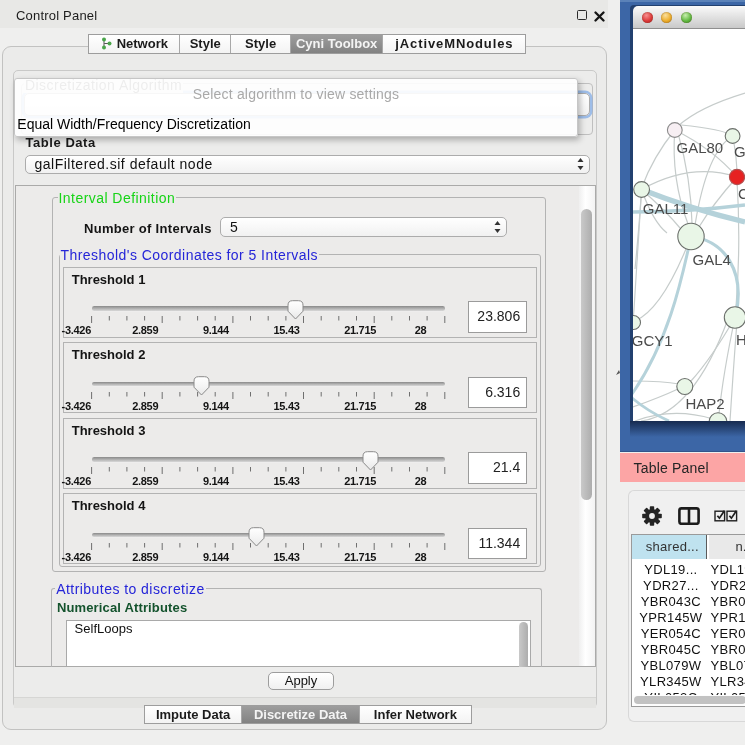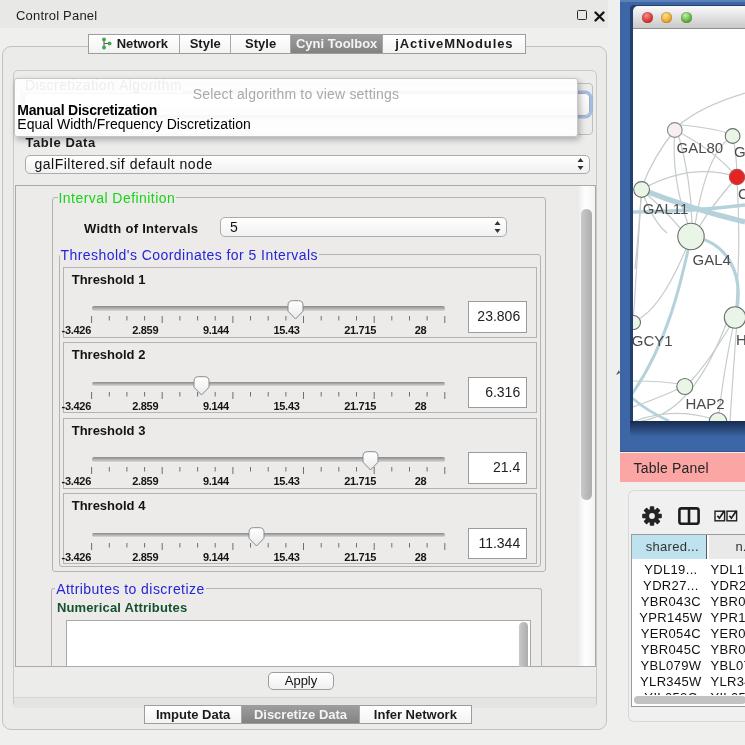--- a/index.html
+++ b/index.html
@@ -100,21 +100,21 @@
     </svg>
 </div>
 
 <div class="abs" style="left:15px;top:185px;width:580.5px;height:481.5px;background:#ecebea;border:1px solid #aaaaa9"></div>
 <div class="vscroll" style="left:578.5px;top:186px;width:16px;height:479.5px"></div>
 <div class="vthumb" style="left:581px;top:209px;width:11px;height:291px"></div>
 
 <div class="group" style="left:52.4px;top:196.5px;width:493.5px;height:375.5px"></div>
 <div class="gtitle" style="left:57.5px;top:190px;color:#17d417;background:#ecebea">Interval Definition</div>
 
-<div class="abs" style="left:84px;top:221px;font-size:13px;font-weight:bold;letter-spacing:0.3px;color:#141414">Width of Intervals</div>
+<div class="abs" style="left:84px;top:221px;font-size:13px;font-weight:bold;letter-spacing:0.3px;color:#141414">Number of Intervals</div>
 <div class="combo" style="left:220px;top:216.5px;width:287px;height:20.5px">5
   <svg class="arr" viewBox="0 0 9 14">
       <path d="M4.5 1 L7.5 5 H1.5 Z" fill="#333"></path>
       <path d="M4.5 13 L1.5 9 H7.5 Z" fill="#333"></path>
     </svg>
 </div>
 
 <div class="group" style="left:59px;top:254px;width:482px;height:313px"></div>
 <div class="gtitle" style="left:59.5px;top:247px;color:#2525d8;background:#ecebea">Threshold's Coordinates for 5 Intervals</div>
 
@@ -292,34 +292,34 @@
     <div class="tl" style="left:209.3px">15.43</div>
     <div class="tl" style="left:280.0px">21.715</div>
     <div class="tl" style="left:350.6px">28</div>
   <div class="vbox">11.344</div>
 </div>
 
 <div class="group" style="left:50.5px;top:588px;width:491.5px;height:78.5px;border-bottom:none;border-bottom-left-radius:0;border-bottom-right-radius:0"></div>
 <div class="gtitle" style="left:55.2px;top:581px;color:#2525d8;background:#ecebea">Attributes to discretize</div>
 <div class="abs" style="left:56.9px;top:600px;font-size:13px;font-weight:bold;letter-spacing:0.15px;color:#14532d">Numerical Attributes</div>
 <div id="numlist">
+  <div>SelfLoops</div>
 </div>
 <div class="vthumb" style="left:518.5px;top:622px;width:9.5px;height:44.5px;border-radius:5px 5px 0 0"></div>
 
 <div class="abs" style="left:268px;top:672px;width:66px;height:17.5px;background:linear-gradient(#ffffff,#f0f0f0);border:1px solid #9d9d9d;border-radius:5px;font-size:13px;color:#111;text-align:center;line-height:16px">Apply</div>
 
 <div class="seg" id="botseg">
   <div style="width:96.2px">Impute Data</div>
   <div class="sel" style="width:117.6px">Discretize Data</div>
   <div style="width:112.2px">Infer Network</div>
 </div>
 
 <div id="popup">
   <div class="hint">Select algorithm to view settings</div>
-  <div class="it1">Manual Discretization</div>
   <div class="it2">Equal Width/Frequency Discretization</div>
 </div>
 
 <div id="splitter"></div>
 <svg width="8" height="8" viewBox="0 0 8 8" style="position:absolute;left:615px;top:369px">
     <path d="M1 6 L4 1 L5 4 L7 3 Z" fill="#555"></path>
   </svg>
 
 <div id="rightblue"></div>
 <div style="position:absolute;left:620px;top:0;width:125px;height:1.5px;background:#5b82b8"></div>

